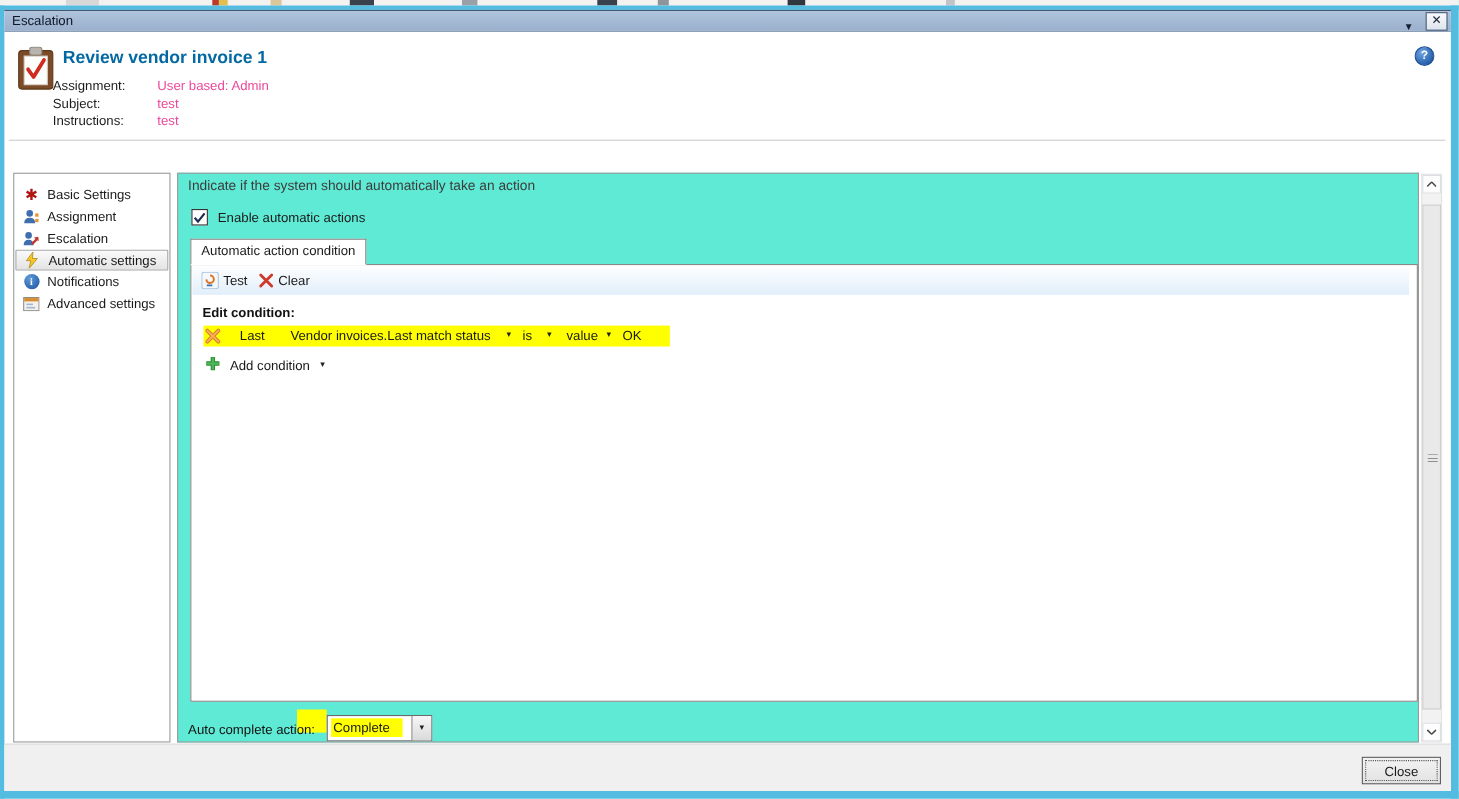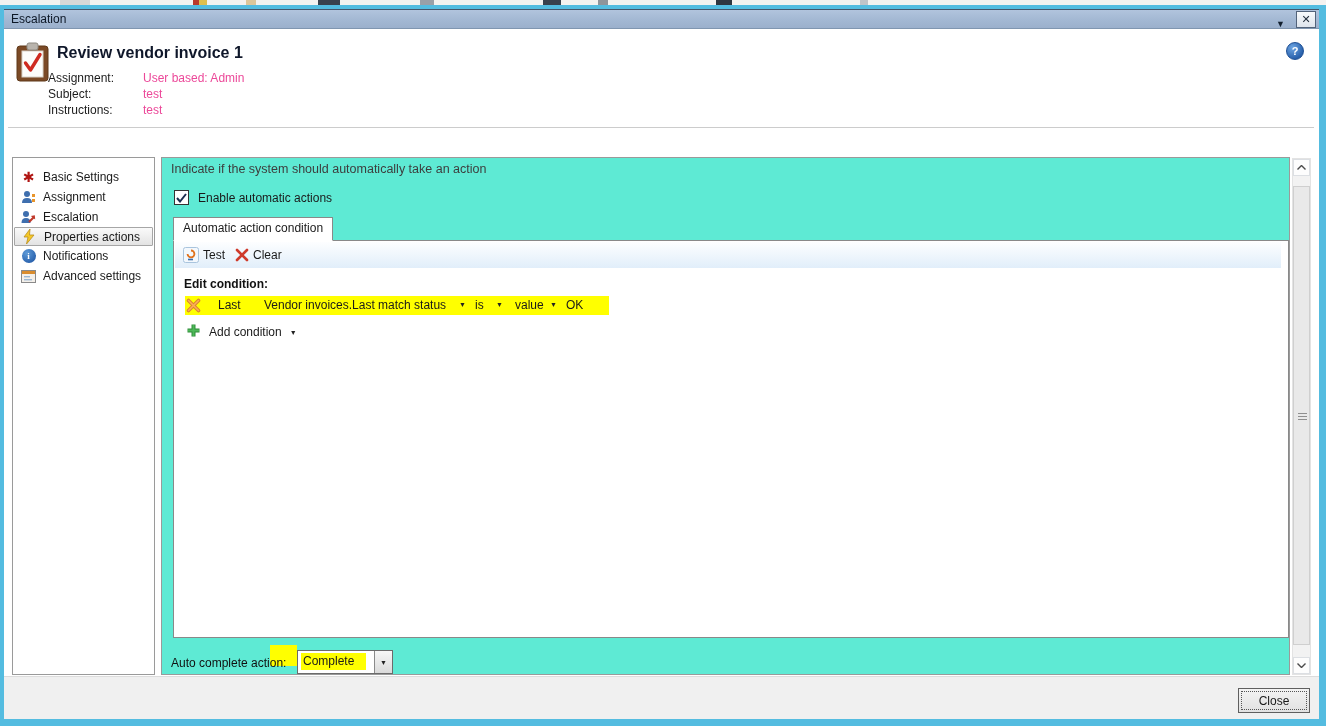--- a/index.html
+++ b/index.html
@@ -26,21 +26,21 @@
   }
   .tb-caret { position:absolute; right:34px; top:5px; font-size:9px; color:#13202f; cursor:default; }
   .tb-close {
     position:absolute; right:3px; top:1px; width:20px; height:17px;
     border:1px solid #52637a; background:linear-gradient(#f8fafc,#dde4ec);
     display:flex; align-items:center; justify-content:center;
     font-size:11px; color:#1e2a38; line-height:1;
   }
 
   
-  .hdr-title { left:57px; top:44px; font-size:16px; font-weight:bold; color:#0f172a; }
+  .hdr-title { left:57px; top:44px; font-size:16px; font-weight:bold; color:#0369a1; }
   .hdr-row { height:16px; }
   .hdr-label { position:absolute; left:48px; width:92px; color:#1c1c1c; }
   .hdr-value { position:absolute; left:143px; color:#ec4899; }
   .clipboard { left:16px; top:42px; width:34px; height:40px; }
   .help-btn {
     left:1286px; top:42px; width:18px; height:18px; border-radius:50%;
     background:radial-gradient(circle at 35% 30%, #6ea6e3, #2a62ad 70%, #1c4a8c);
     border:1px solid #1d4f94; color:#fff; font-weight:bold; font-size:11px;
     display:flex; align-items:center; justify-content:center;
   }
@@ -207,21 +207,21 @@
         </svg>
     </span>
     <span>Escalation</span>
   </div>
   <div class="side-item selected">
     <span class="si">
       <svg width="13" height="15" viewBox="0 0 13 15">
           <path d="M7 0 L1 8 L5 8 L3.5 15 L11 6 L6.5 6 Z" fill="#f5c827" stroke="#b98d1e" stroke-width="0.8"></path>
         </svg>
     </span>
-    <span>Properties actions</span>
+    <span>Automatic settings</span>
   </div>
   <div class="side-item">
     <span class="si">
         <span class="icon-info">i</span>
       </span>
     <span>Notifications</span>
   </div>
   <div class="side-item">
     <span class="si">
       <svg width="15" height="13" viewBox="0 0 15 13">

